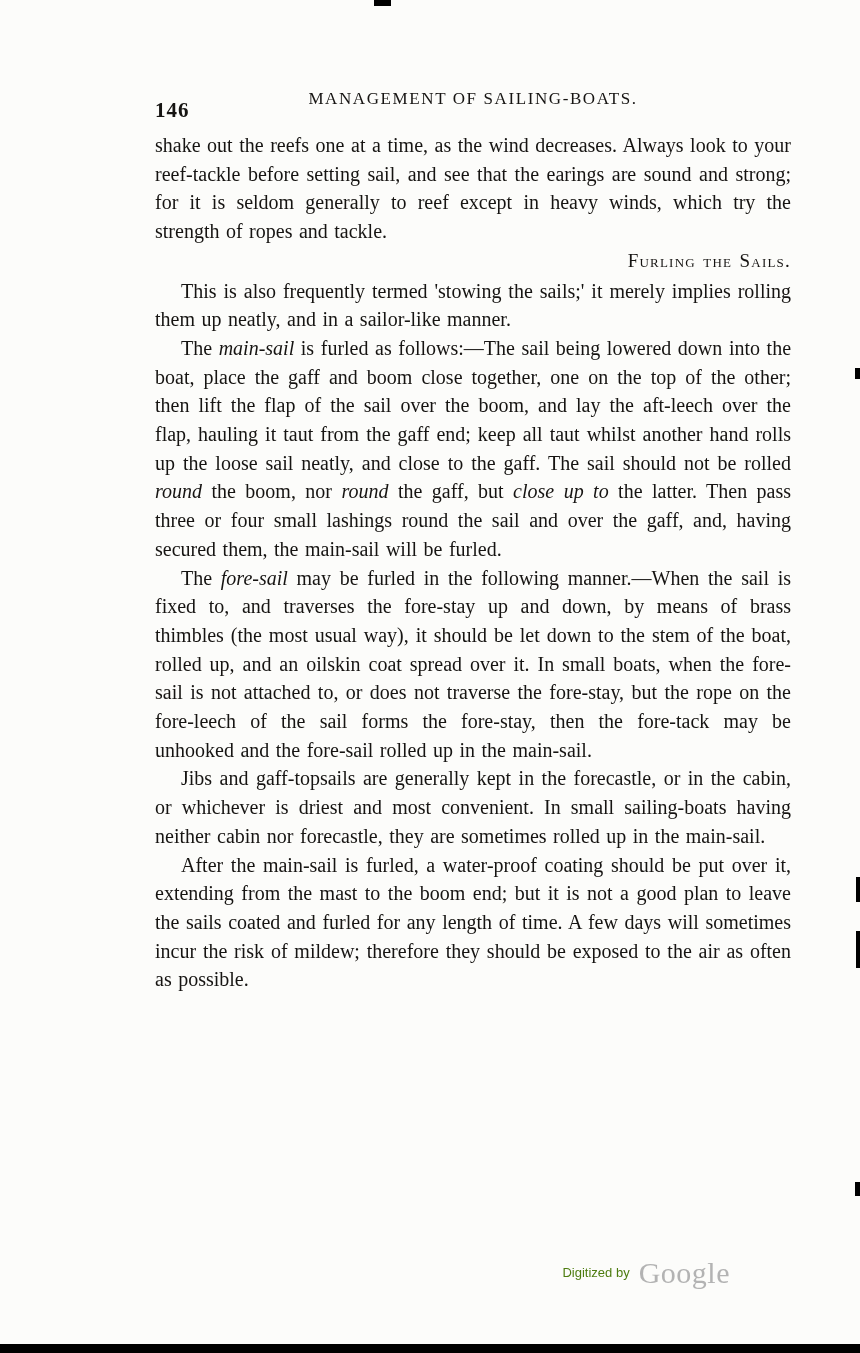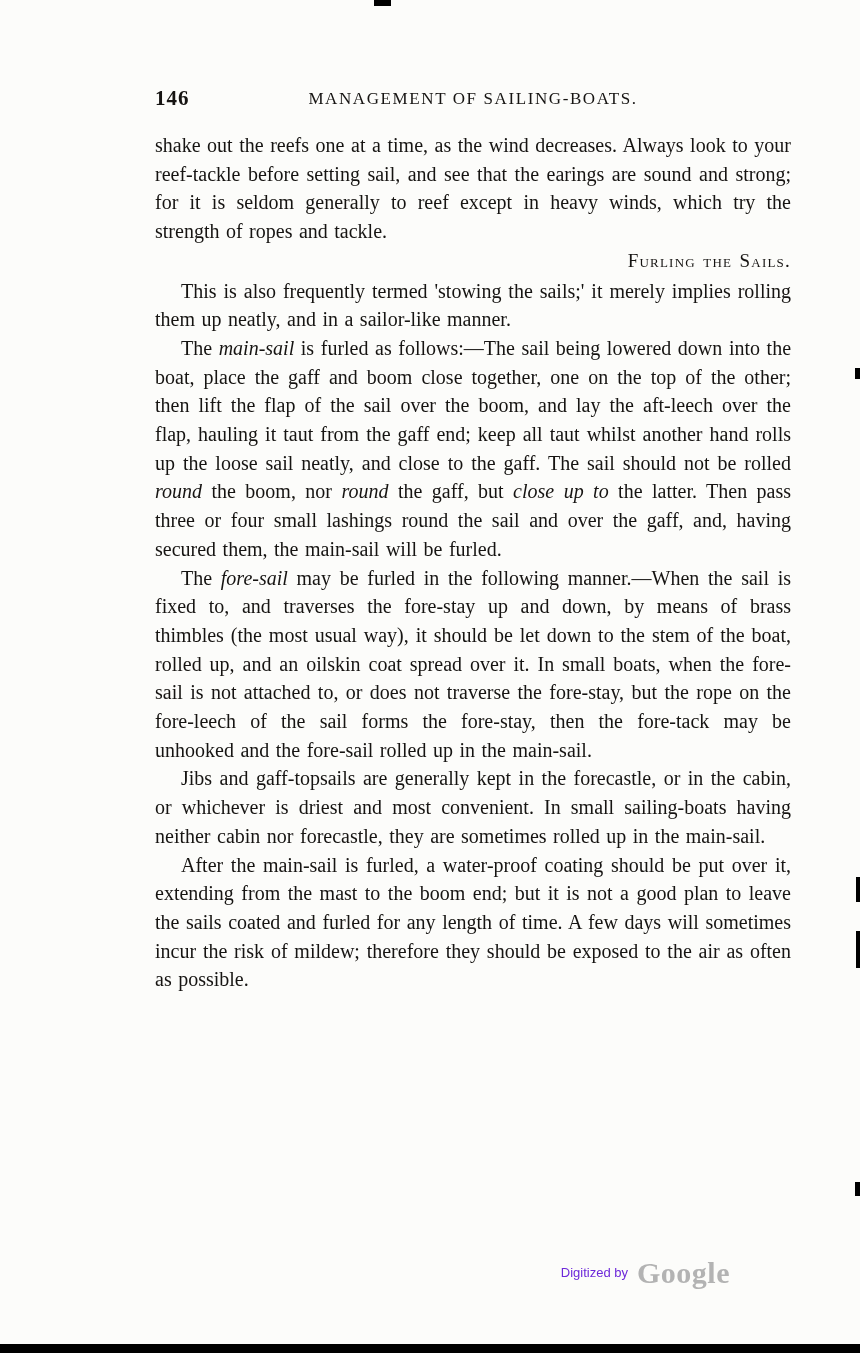--- a/index.html
+++ b/index.html
@@ -27,21 +27,21 @@
   .page-head {
     position: absolute;
     top: 86px;
     left: 155px;
     width: 636px;
     height: 28px;
   }
   .page-number {
     position: absolute;
     left: 0;
-    top: 0;
+    top: 12px;
     font-size: 21px;
     font-weight: bold;
     letter-spacing: 1px;
     text-align: right;
   }
   .running-title {
     display: block;
     text-align: center;
     font-size: 17px;
     font-weight: normal;
@@ -80,30 +80,29 @@
     position: absolute;
     left: 430px;
     top: 1256px;
     width: 300px;
     text-align: right;
     white-space: nowrap;
   }
   .digitized-by {
     font-family: "Liberation Sans", sans-serif;
     font-size: 13px;
-    color: #6d28d9;
+    color: #4d7c0f;
     margin-right: 9px;
     vertical-align: 6px;
   }
   .google-logo {
     font-family: "Liberation Serif", serif;
     font-size: 30px;
     color: #b3b3b3;
     letter-spacing: 0.5px;
-    font-weight: bold;
   }
 </style>
 </head>
 <body>
 
 <div class="page">
 
   <div class="scan-mark mark-top-tick"></div>
   <div class="scan-mark mark-edge-1"></div>
   <div class="scan-mark mark-edge-2"></div>

